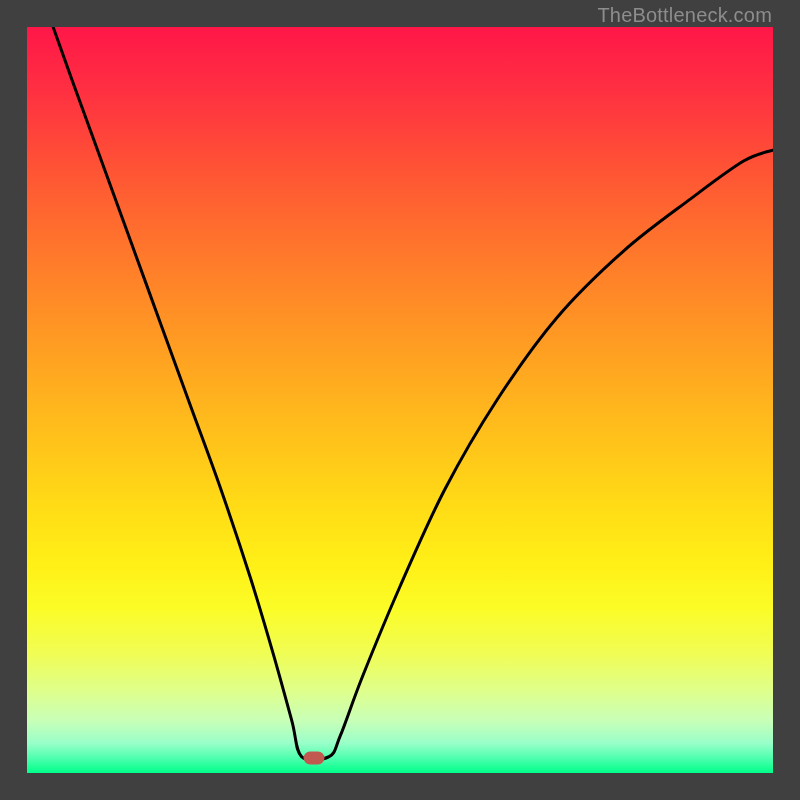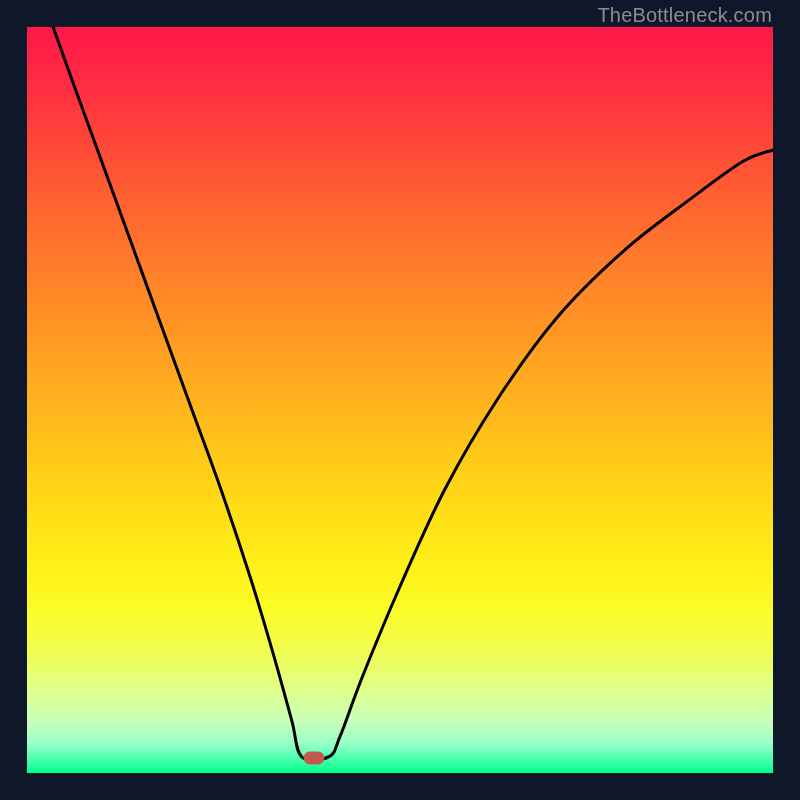--- a/index.html
+++ b/index.html
@@ -9,21 +9,21 @@
     height: 800px;
     background: #000000;
     overflow: hidden;
   }
   .frame {
     position: absolute;
     top: 0;
     left: 0;
     width: 800px;
     height: 800px;
-    background: #0f172a;
+    background: #404040;
   }
   .plot {
     position: absolute;
     top: 27px;
     left: 27px;
     width: 746px;
     height: 746px;
     background: linear-gradient(to bottom,
       #ff1748 0%,
       #ff2e42 8%,

